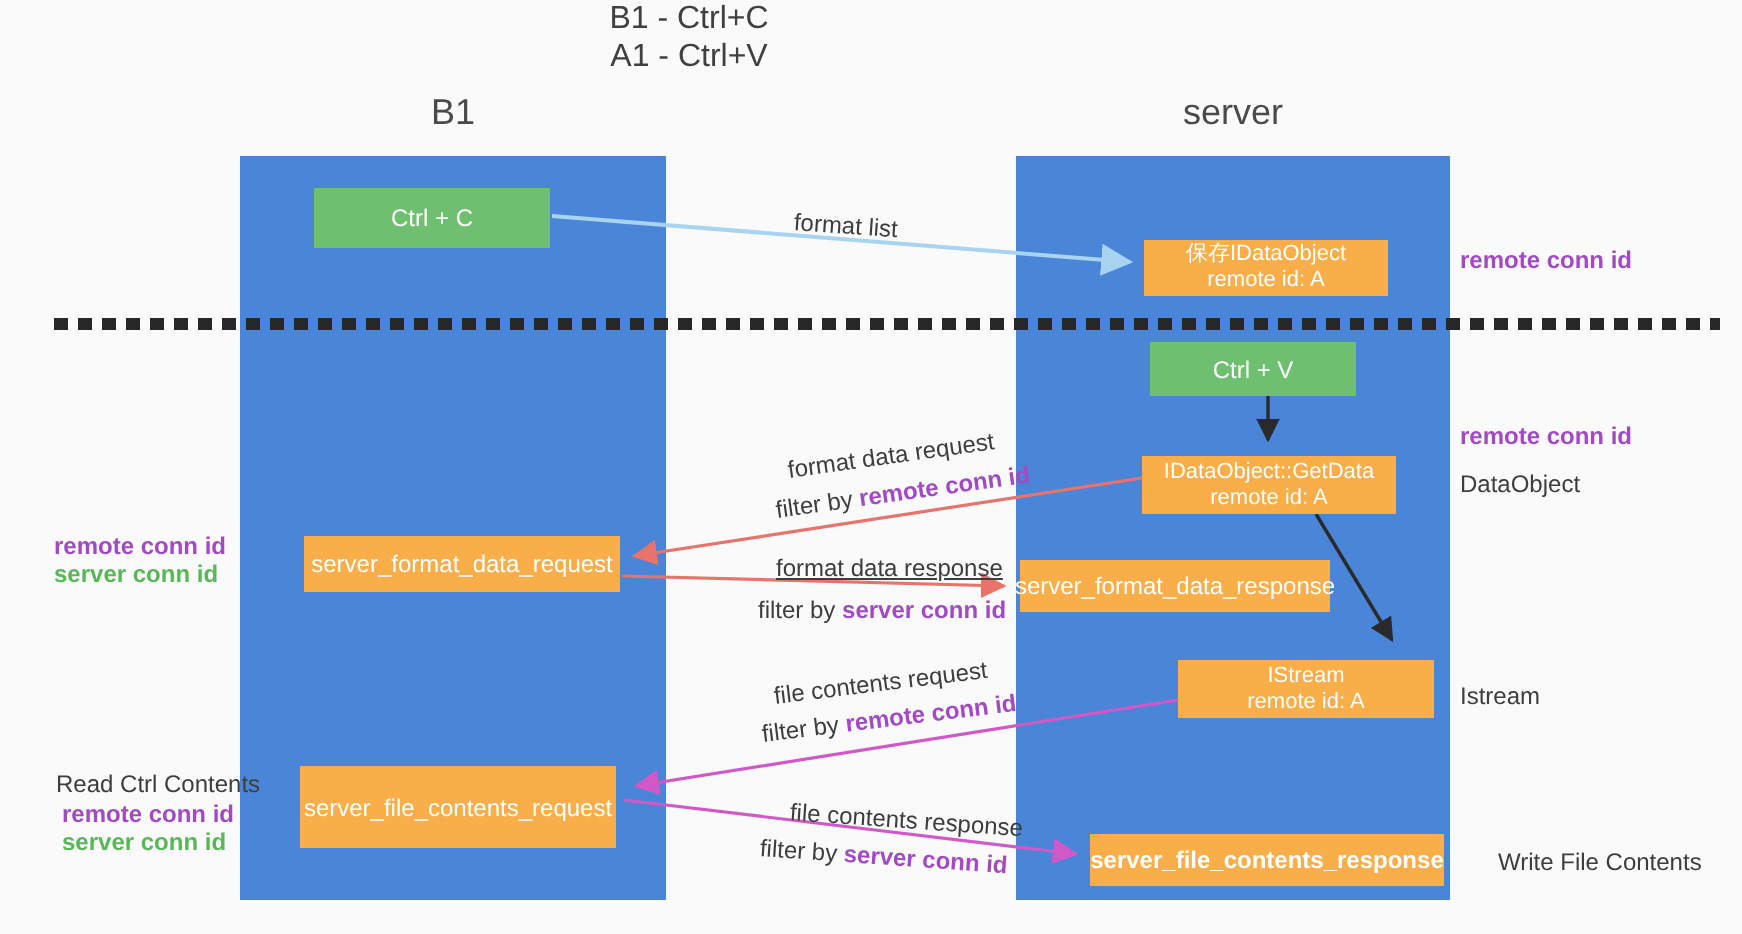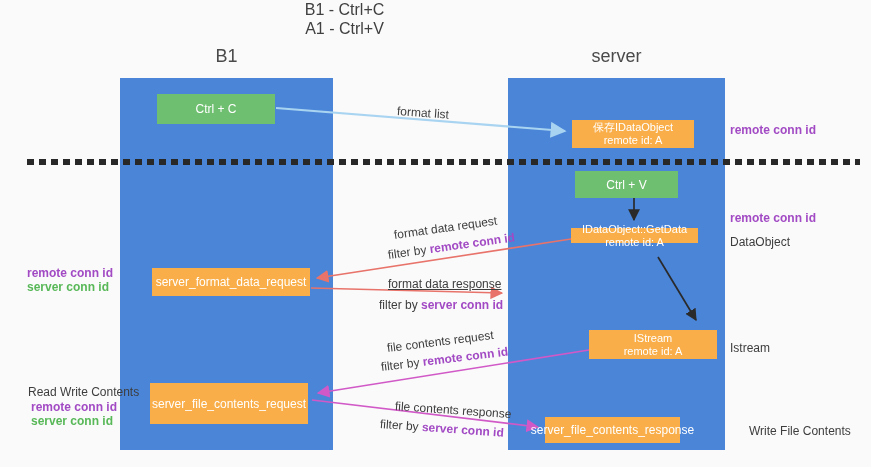--- a/index.html
+++ b/index.html
@@ -90,40 +90,43 @@
 
   <div class="abs node orange small" style="left:572px;top:120px;width:122px;height:28px;">
     <span class="l2">保存IDataObject</span>
     <span class="l2">remote id: A</span>
   </div>
 
   <div class="abs node green" style="left:575px;top:171px;width:103px;height:27px;">
     <span>Ctrl + V</span>
   </div>
 
-  <div class="abs node orange small" style="left:571px;top:228px;width:127px;height:15px;">
+  <div class="abs node orange small" style="left:571px;top:228px;width:127px;height:29px;">
     <span class="l2">IDataObject::GetData</span>
     <span class="l2">remote id: A</span>
   </div>
 
   <div class="abs node orange" style="left:152px;top:268px;width:158px;height:28px;">
     <span>server_format_data_request</span>
   </div>
 
+  <div class="abs node orange" style="left:510px;top:280px;width:155px;height:26px;">
+    <span>server_format_data_response</span>
+  </div>
 
   <div class="abs node orange small" style="left:589px;top:330px;width:128px;height:29px;">
     <span class="l2">IStream</span>
     <span class="l2">remote id: A</span>
   </div>
 
   <div class="abs node orange" style="left:150px;top:383px;width:158px;height:41px;">
     <span>server_file_contents_request</span>
   </div>
 
-  <div class="abs node orange" style="left:545px;top:417px;width:135px;height:26px;">
+  <div class="abs node orange" style="left:545px;top:417px;width:177px;height:26px;font-weight:bold;">
     <span>server_file_contents_response</span>
   </div>
 
   <div class="abs lbl rot-dn" style="left:397px;top:104px;">format list</div>
 
   <div class="abs lbl rot-up" style="left:394px;top:228px;">format data request</div>
   <div class="abs lbl rot-up" style="left:388px;top:248px;">
     <span>filter by </span><span class="purple">remote conn id</span>
   </div>
 
@@ -145,19 +148,19 @@
   <div class="abs lbl purple" style="left:730px;top:123px;">remote conn id</div>
   <div class="abs lbl purple" style="left:730px;top:211px;">remote conn id</div>
   <div class="abs lbl" style="left:730px;top:235px;text-align:center;">DataObject</div>
   <div class="abs lbl" style="left:730px;top:341px;">Istream</div>
   <div class="abs lbl" style="left:733px;top:424px;margin-left:16px;">Write File Contents</div>
 
   <div class="abs lbl" style="left:27px;top:266px;">
     <div class="purple">remote conn id</div>
     <div class="green-t">server conn id</div>
   </div>
-  <div class="abs lbl" style="left:28px;top:385px;">Read Write Contents</div>
+  <div class="abs lbl" style="left:28px;top:385px;">Read Ctrl Contents</div>
   <div class="abs lbl" style="left:31px;top:400px;">
     <div class="purple">remote conn id</div>
     <div class="green-t">server conn id</div>
   </div>
 
 </div>
 
 </body></html>

